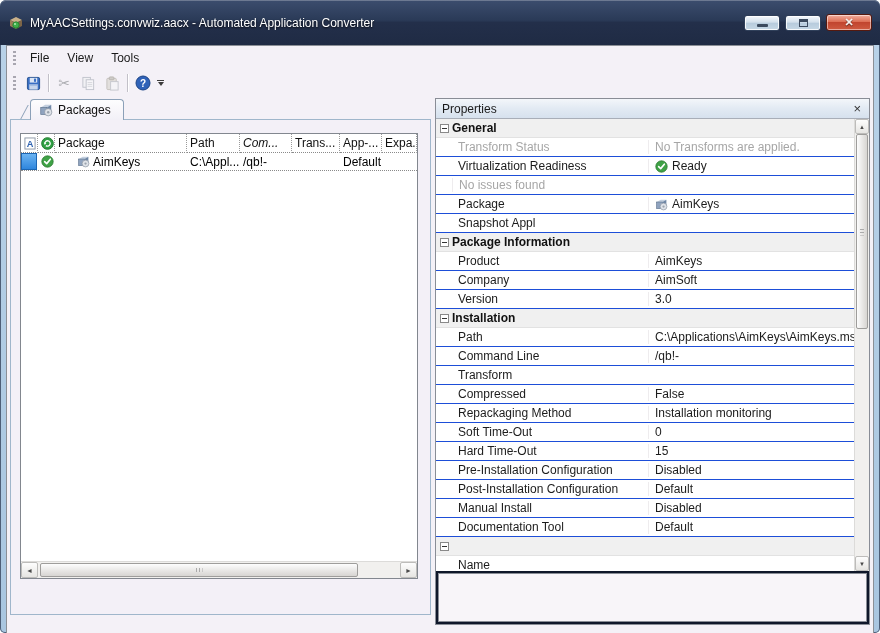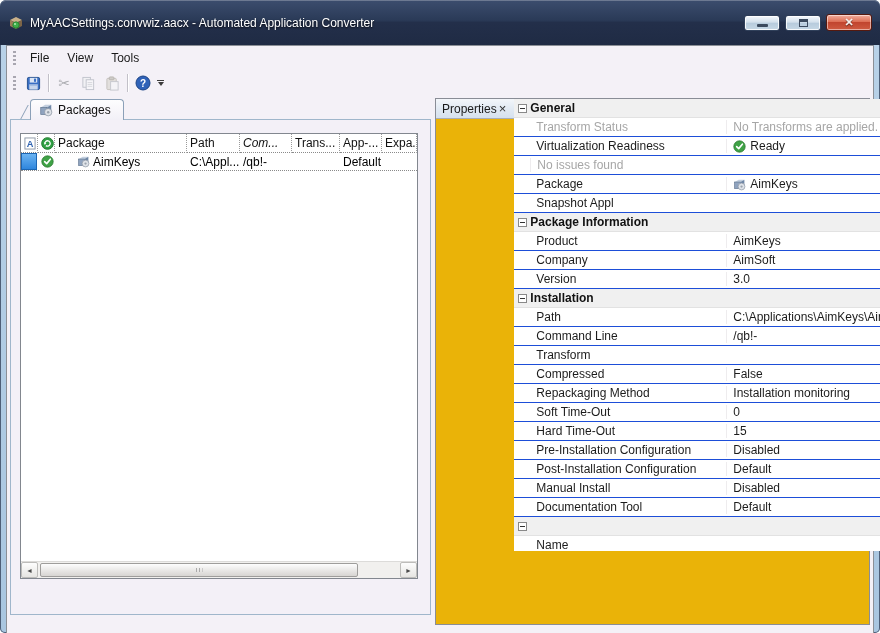--- a/index.html
+++ b/index.html
@@ -67,21 +67,21 @@
              background:repeating-linear-gradient(to right,#aaa 0 1px, transparent 1px 3px); }
   .vscroll { width:15px; flex:none; display:flex; flex-direction:column; background:#f1f0ee; border-left:1px solid #dcdbd9; }
   .vsb-btn { height:15px; width:100%; display:flex; align-items:center; justify-content:center;
              background:linear-gradient(#fdfdfd,#e6e5e2); border:1px solid #bdbcba; border-radius:2px; font-size:6px; color:#4a4a4a; }
   .v-track { flex:1; position:relative; }
   .v-thumb { position:absolute; top:0; left:1px; right:1px; height:195px; border:1px solid #9e9d9b; border-radius:2px;
              background:linear-gradient(to right,#fdfdfd,#d7d5d2); }
   .v-thumb::after { content:""; position:absolute; top:50%; left:3px; right:3px; height:7px; transform:translateY(-50%);
              background:repeating-linear-gradient(to bottom,#aaa 0 1px, transparent 1px 3px); }
   
-  .props { flex:1; border:1px solid #898d96; background:#eab308; display:flex; flex-direction:row; min-width:0; }
+  .props { flex:1; border:1px solid #898d96; background:#0f172a; display:flex; flex-direction:column; min-width:0; }
   .props-header { height:20px; flex:none; display:flex; align-items:center; padding:0 6px;
                   background:linear-gradient(#f3f6fa,#e2eaf3 50%,#d6e1ee); border-bottom:1px solid #a8aeb8; font-size:12px; color:#1a1a1a; }
   .props-header .x { margin-left:auto; font-size:13px; color:#333; cursor:default; padding:0 2px; line-height:1; }
   .pg-body { height:452px; flex:none; display:flex; min-height:0; overflow:hidden; background:#fff; }
   .pg-rows { flex:1; overflow:hidden; font-size:12px; }
   .p-row { display:flex; height:19px; align-items:center; border-bottom:1px solid #1d4ed8; background:#fff; }
   .p-margin { width:16px; flex:none; background:#f0f0f0; border-right:1px solid #e6e6e6; display:flex; align-items:center; justify-content:center; }
   .p-name { width:196px; flex:none; padding:0 0 0 6px; display:flex; align-items:center; color:#1c1c1c;
             white-space:nowrap; overflow:hidden; }
   .p-value { flex:1; border-left:1px solid #eeecee; padding-left:6px; display:flex; align-items:center; gap:4px;

